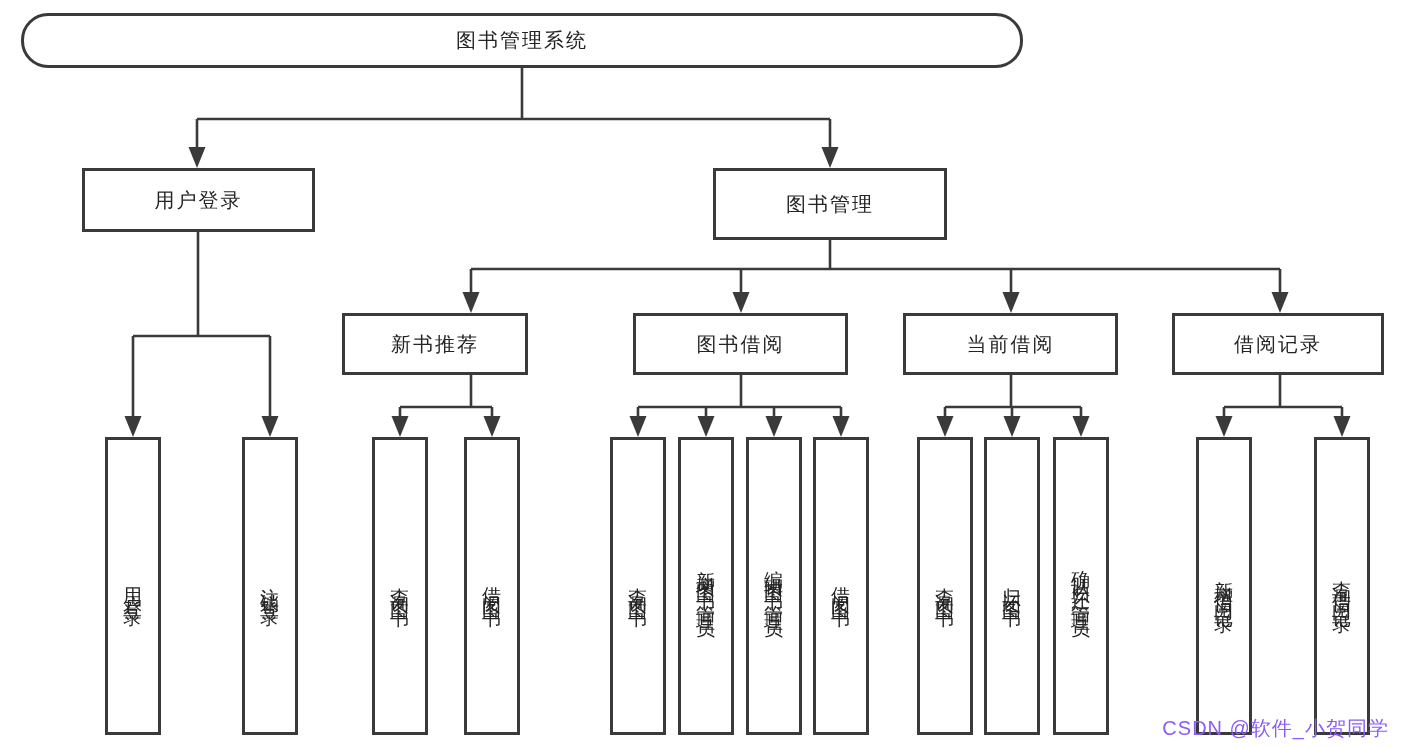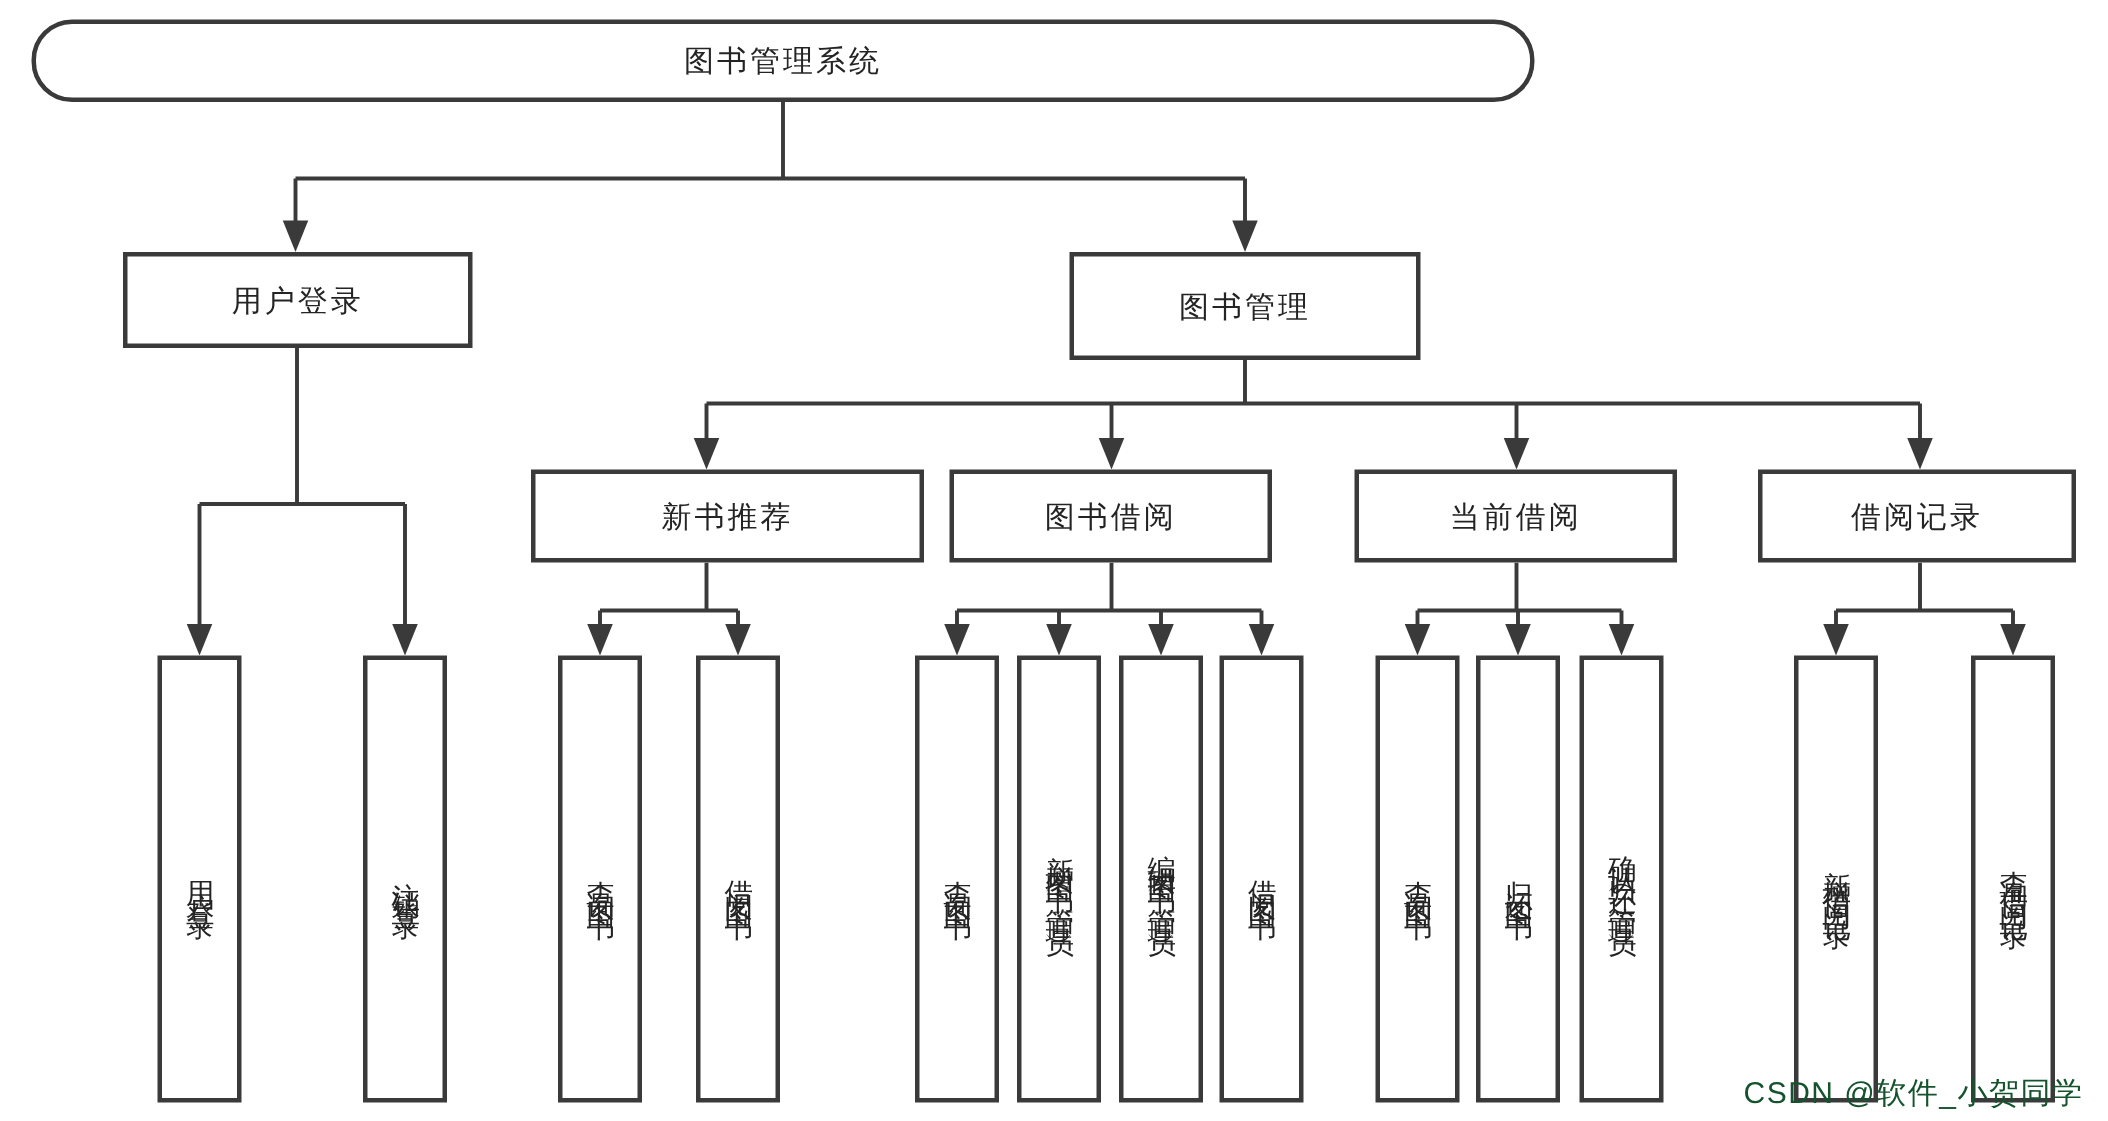--- a/index.html
+++ b/index.html
@@ -35,21 +35,21 @@
     color: #242424;
     font-size: 20px;
     letter-spacing: 2px;
     white-space: nowrap;
   }
   
   .root-box   { left: 21px;  top: 13px;  width: 1002px; height: 55px; }
   .lv2-a      { left: 82px;  top: 168px; width: 233px;  height: 64px; }
   .lv2-b      { left: 713px; top: 168px; width: 234px;  height: 72px; }
   .lv3        { top: 313px;  height: 62px; }
-  .lv3-a      { left: 354px;  width: 262px; }
+  .lv3-a      { left: 342px;  width: 186px; }
   .lv3-b      { left: 633px;  width: 215px; }
   .lv3-c      { left: 903px;  width: 215px; }
   .lv3-d      { left: 1172px; width: 212px; text-align: center; }
   
   .leaf {
     top: 437px;
     width: 56px;
     height: 298px;
     border-width: 3px;
   }
@@ -180,14 +180,14 @@
     <span class="lbl" style="color: rgb(36, 36, 36);">确认归还（管理员）</span>
   </div>
 
   <div class="node leaf" style="left: 1196px; border-color: rgb(58, 58, 58);">
     <span class="lbl" style="color: rgb(36, 36, 36);">新增借阅记录</span>
   </div>
   <div class="node leaf" style="left: 1314px; border-color: rgb(58, 58, 58);">
     <span class="lbl" style="color: rgb(36, 36, 36);">查询借阅记录</span>
   </div>
 
-  <div class="watermark" style="color: #14532d;">CSDN @软件_小贺同学</div>
+  <div class="watermark" style="color: #8b5cf6;">CSDN @软件_小贺同学</div>
 </div>
 
 </body></html>

